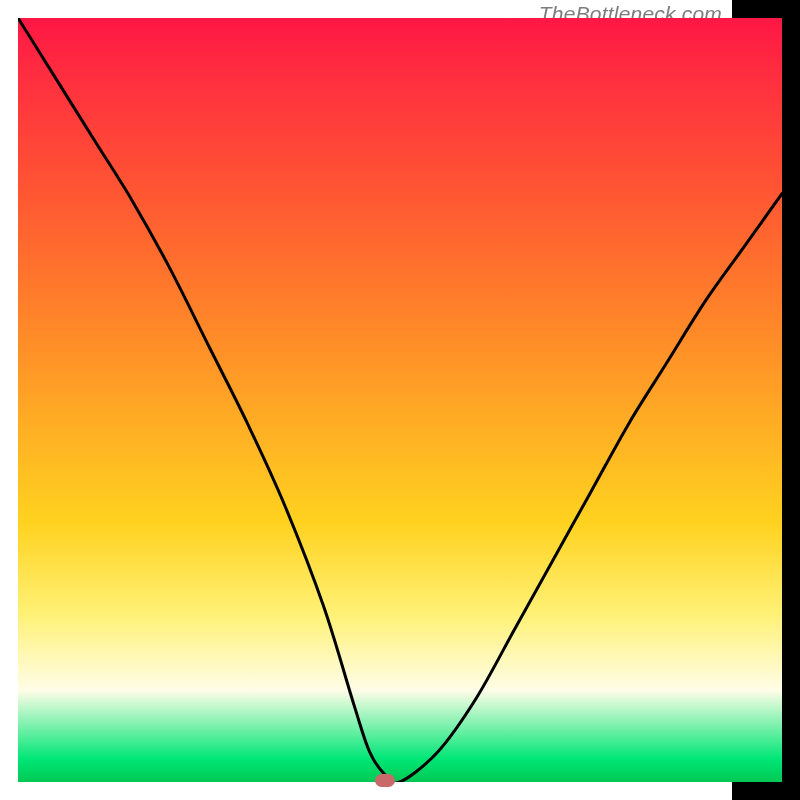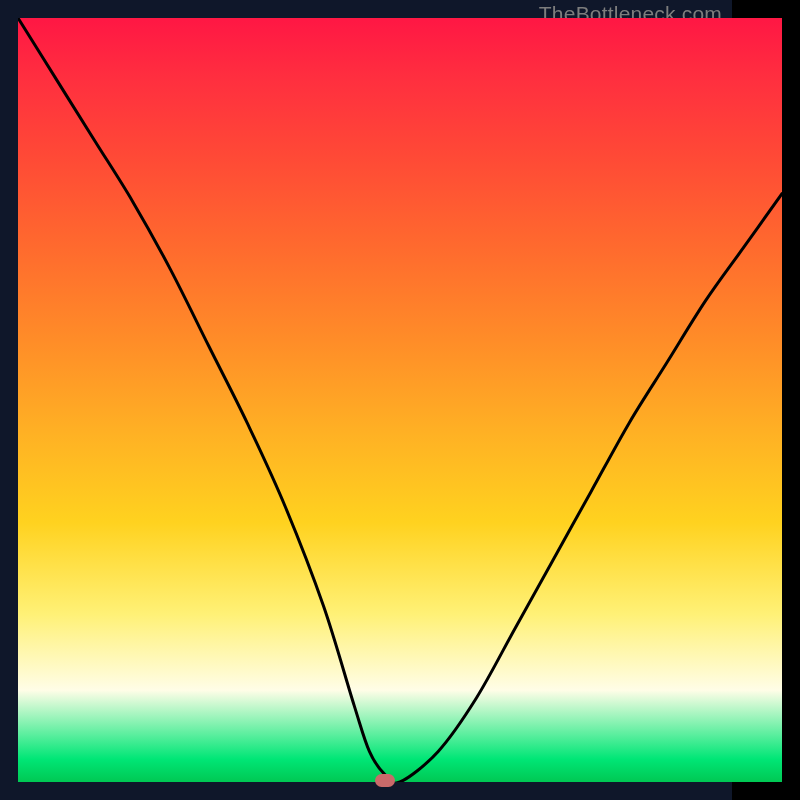--- a/index.html
+++ b/index.html
@@ -8,21 +8,22 @@
     width: 800px;
     height: 800px;
     background: #000;
     font-family: Arial, Helvetica, sans-serif;
     overflow: hidden;
   }
   .frame {
     position: relative;
     width: 732px;
     height: 800px;
-    background: #0f172a;
+    background: #ffffff;
+    font-style: italic;
   }
   .plot {
     position: absolute;
     left: 18px;
     top: 18px;
     width: 764px;
     height: 764px;
     
     background: linear-gradient(to bottom,
       #ff1744 0%,

